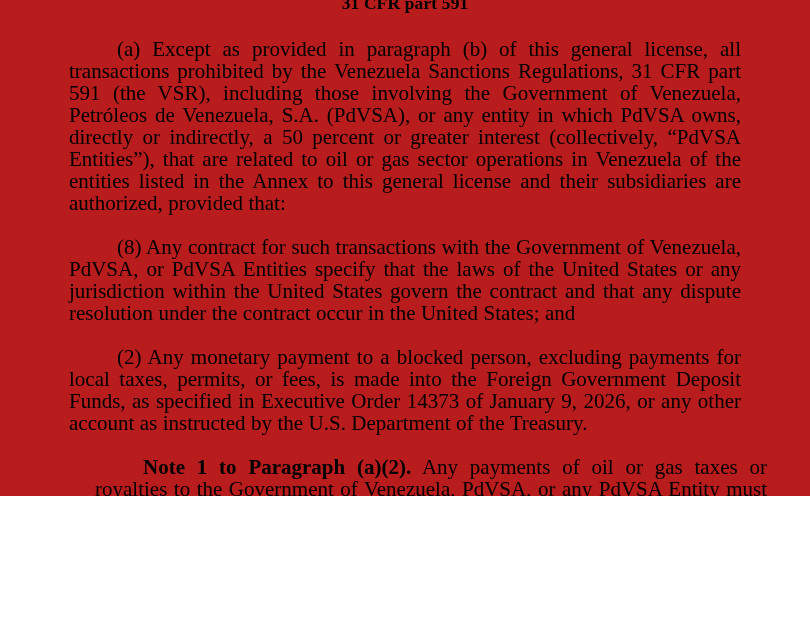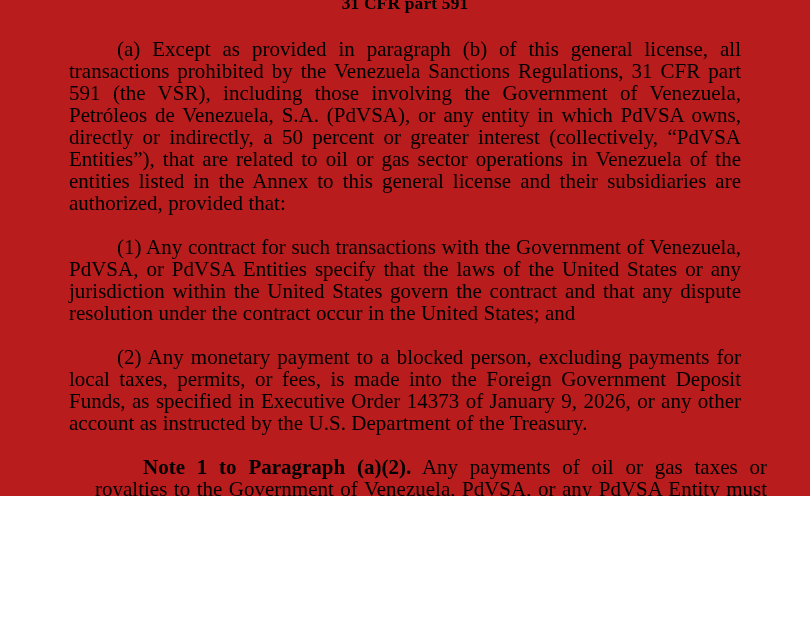--- a/index.html
+++ b/index.html
@@ -103,21 +103,21 @@
     <div class="content">
 
       <div class="doc-head cfr-line">31 CFR part 591</div>
 
 
 
       <div class="body-block">
 
         <p class="para w-a">(a) Except as provided in paragraph (b) of this general license, all transactions prohibited by the Venezuela Sanctions Regulations, 31 CFR part 591 (the VSR), including those involving the Government of Venezuela, Petróleos de Venezuela, S.A. (PdVSA), or any entity in which PdVSA owns, directly or indirectly, a 50 percent or greater interest (collectively, “PdVSA Entities”), that are related to oil or gas sector operations in Venezuela of the entities listed in the Annex to this general license and their subsidiaries are authorized, provided that:</p>
 
-        <p class="para w-a1">(1) Any contract for such transactions with the Government of Venezuela, PdVSA, or PdVSA Entities specify that the laws of the United States or any jurisdiction within the United States govern the contract and that any dispute resolution under the contract occur in the United States; and</p>
+        <p class="para w-a1">(8) Any contract for such transactions with the Government of Venezuela, PdVSA, or PdVSA Entities specify that the laws of the United States or any jurisdiction within the United States govern the contract and that any dispute resolution under the contract occur in the United States; and</p>
 
         <p class="para w-a2">(2) Any monetary payment to a blocked person, excluding payments for local taxes, permits, or fees, is made into the Foreign Government Deposit Funds, as specified in Executive Order 14373 of January 9, 2026, or any other account as instructed by the U.S. Department of the Treasury.</p>
 
         <p class="para w-note"><span class="lead">Note 1 to Paragraph (a)(2).</span><span>  Any payments of oil or gas taxes or royalties to the Government of Venezuela, PdVSA, or any PdVSA Entity must be paid into the Foreign Government Deposit Funds or any other account as instructed by the U.S. Department of the Treasury.</span></p>
 
       </div>
     </div>
   </div>
 </div>
 

